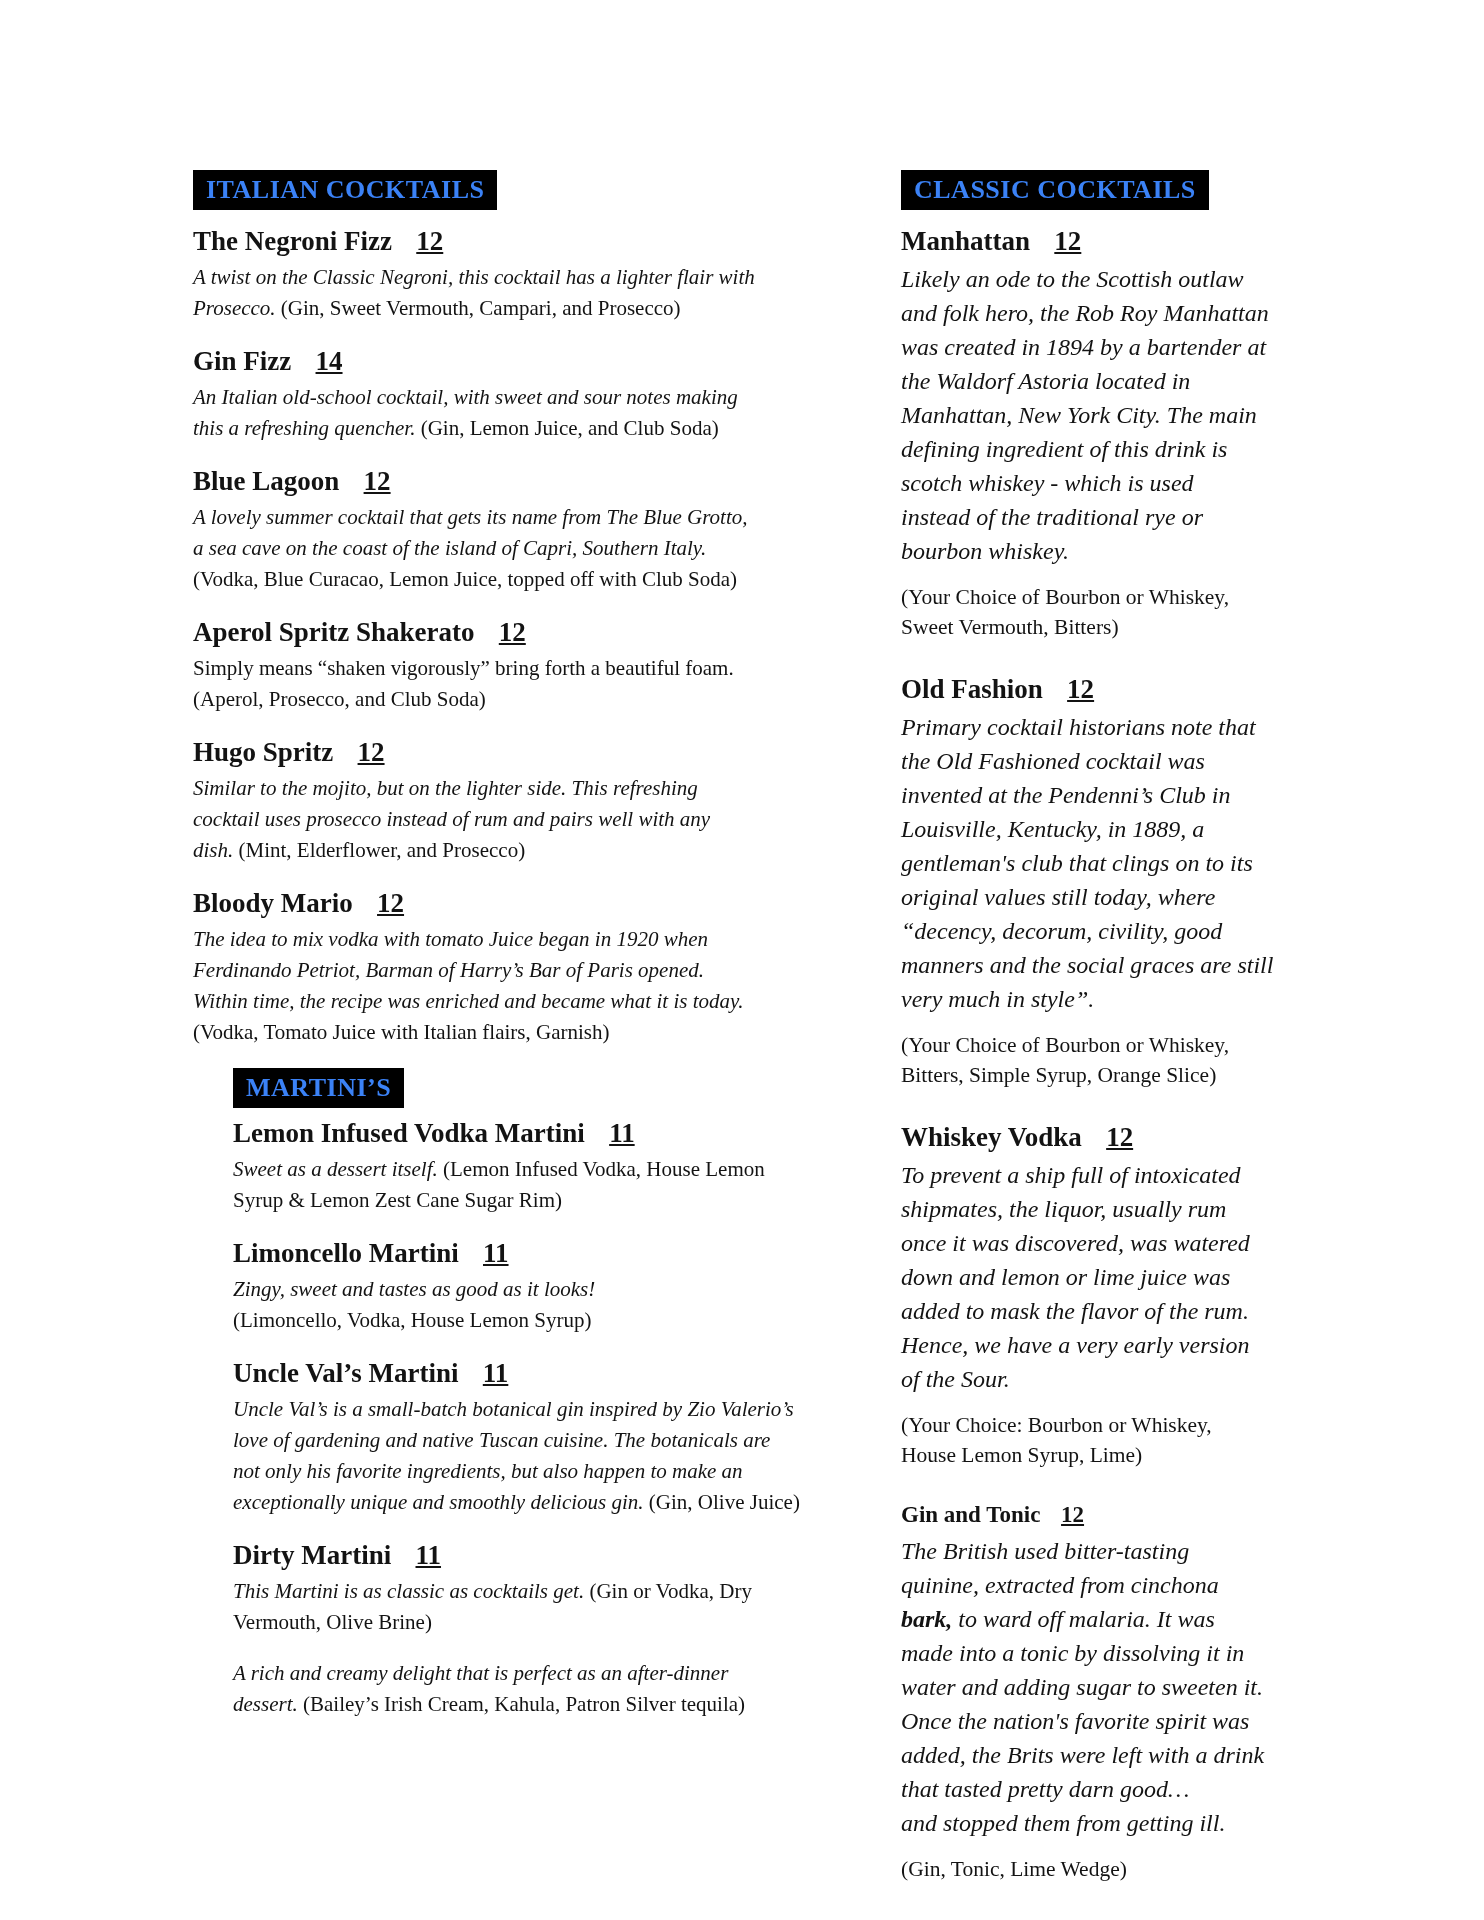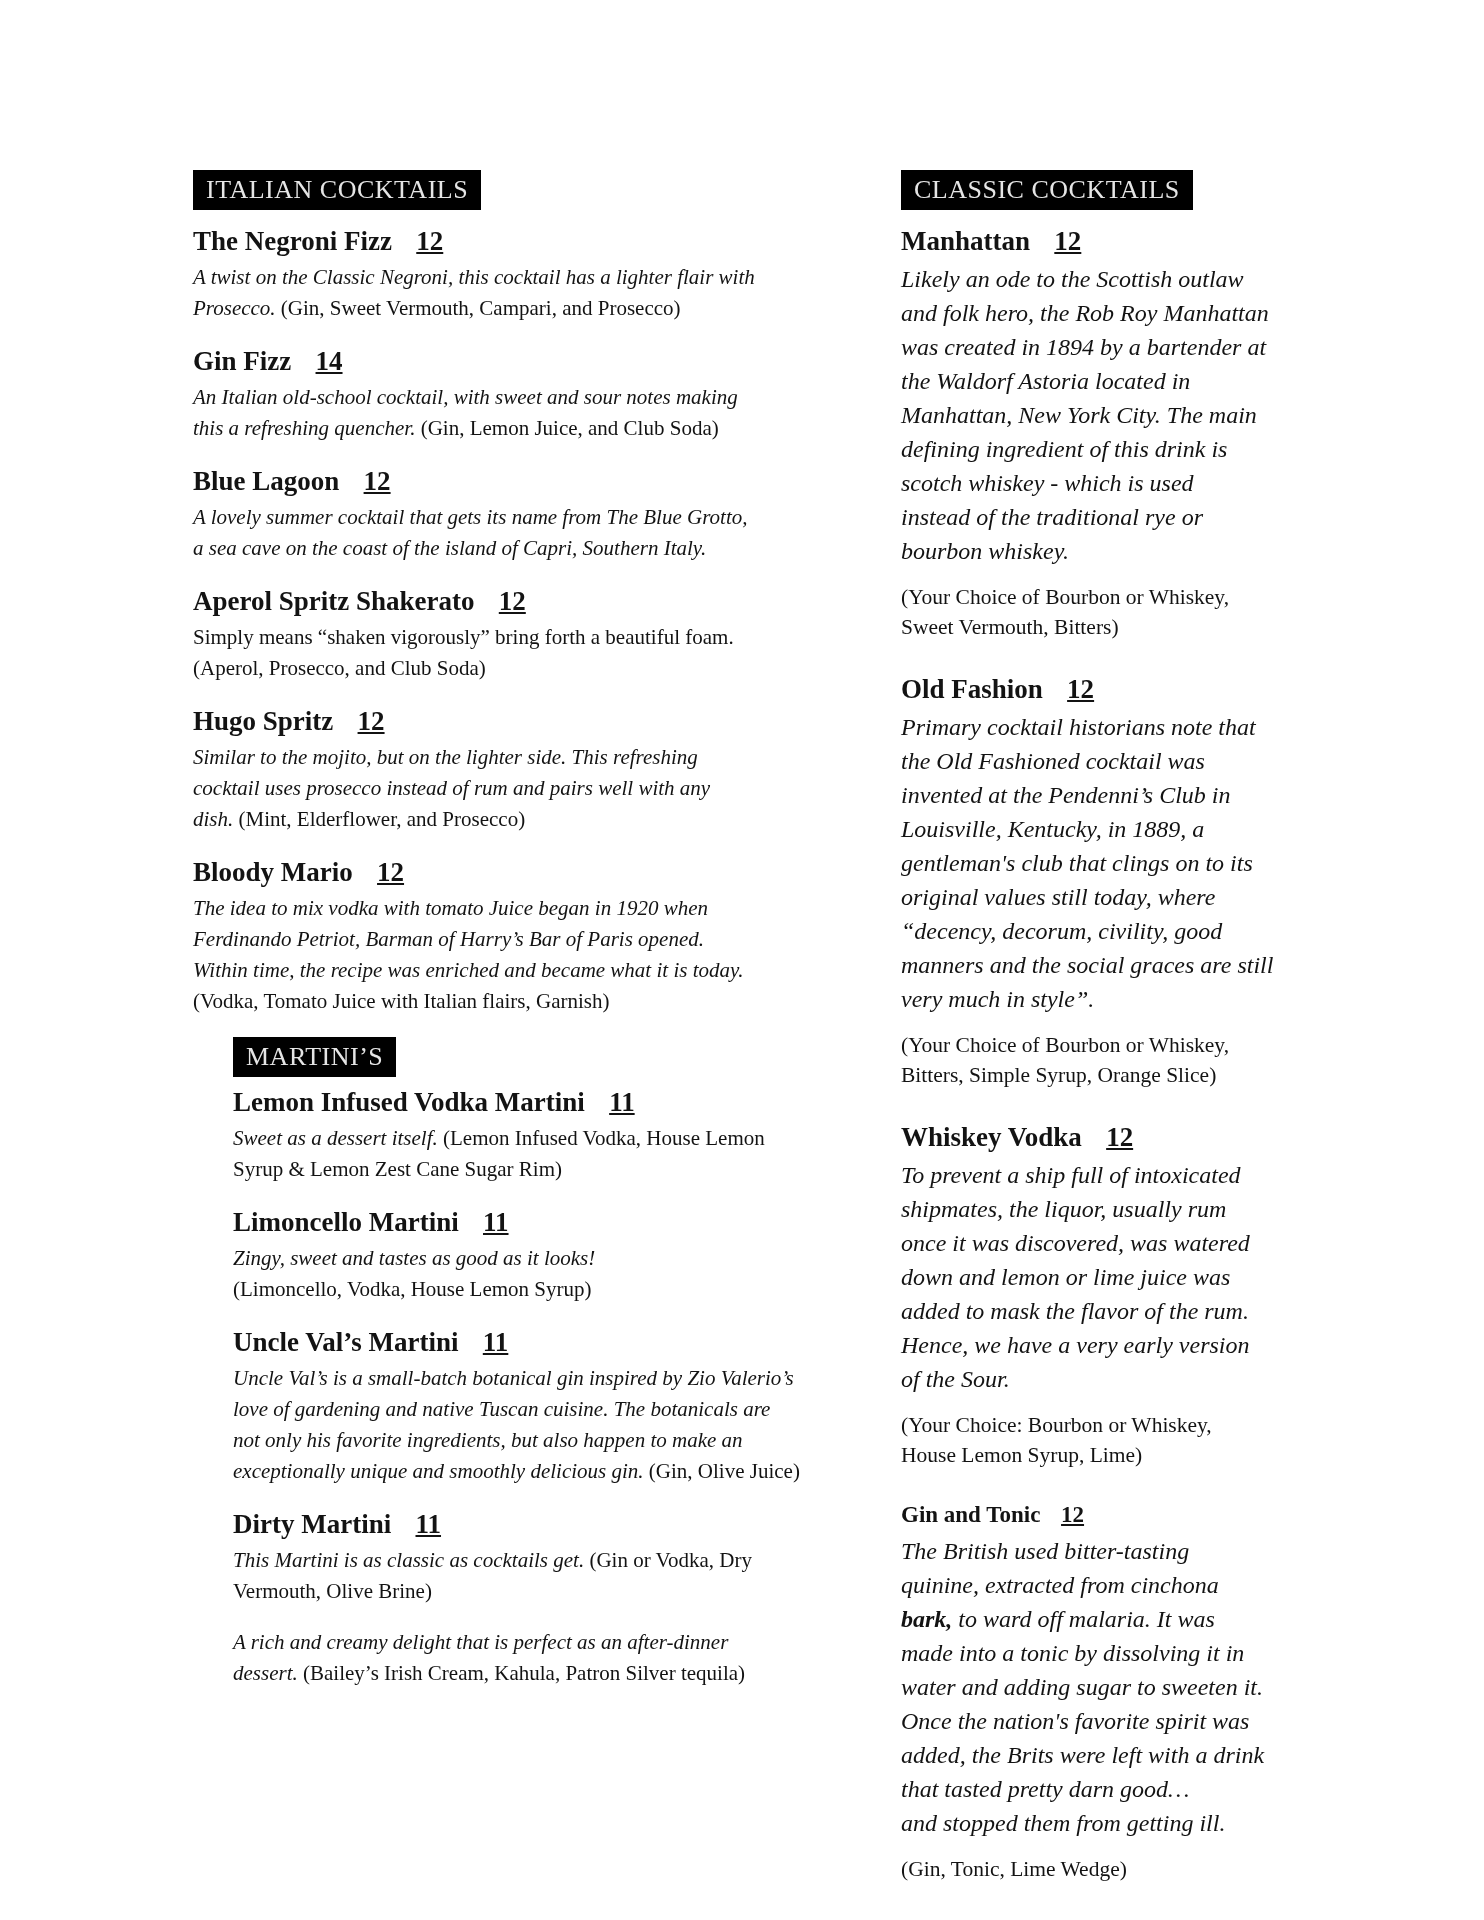--- a/index.html
+++ b/index.html
@@ -14,22 +14,22 @@
   }
   .col { position:absolute; top:170px; }
   .col-left  { left:193px; width:668px; }
   .col-right { left:901px; width:402px; }
 
   .section + .section { margin-top:24px; }
 
   .section-header {
     display:inline-block;
     background:#000000;
-    color:#e5e5e5;
-    font-weight:normal;
+    color:#3b82f6;
+    font-weight:bold;
     font-size:26px;
     line-height:30px;
     padding:5px 13px;
     letter-spacing:0.5px;
     margin:0 0 14px 0;
   }
   .col-left .section:nth-child(2) { margin-top:20px;margin-left:40px; }
   .col-left .section:nth-child(2) .section-header { margin-bottom:8px; }
 
   .item { margin-top:20px; }
@@ -71,21 +71,21 @@
           <h3 class="item-heading"><span>The Negroni Fizz</span><span class="price">12</span></h3>
           <p class="desc it"><span class="desc-text">A twist on the Classic Negroni, this cocktail has a lighter flair with
 Prosecco.</span><span class="ing">  (Gin, Sweet Vermouth, Campari, and Prosecco)</span></p>
         </article><article class="item">
           <h3 class="item-heading"><span>Gin Fizz</span><span class="price">14</span></h3>
           <p class="desc it"><span class="desc-text">An Italian old-school cocktail, with sweet and sour notes making
 this a refreshing quencher.</span><span class="ing">  (Gin, Lemon Juice, and Club Soda)</span></p>
         </article><article class="item">
           <h3 class="item-heading"><span>Blue Lagoon</span><span class="price">12</span></h3>
           <p class="desc it"><span class="desc-text">A lovely summer cocktail that gets its name from The Blue Grotto,
-a sea cave on the coast of the island of Capri, Southern Italy.</span></p>
+a sea cave on the coast of the island of Capri, Southern Italy.</span><span class="ing block">(Vodka, Blue Curacao, Lemon Juice, topped off with Club Soda)</span></p>
         </article><article class="item">
           <h3 class="item-heading"><span>Aperol Spritz Shakerato</span><span class="price">12</span></h3>
           <p class="desc"><span class="desc-text">Simply means “shaken vigorously” bring forth a beautiful foam.</span><span class="ing block">(Aperol, Prosecco, and Club Soda)</span></p>
         </article><article class="item">
           <h3 class="item-heading"><span>Hugo Spritz</span><span class="price">12</span></h3>
           <p class="desc it"><span class="desc-text">Similar to the mojito, but on the lighter side. This refreshing
 cocktail uses prosecco instead of rum and pairs well with any
 dish.</span><span class="ing"> (Mint, Elderflower, and Prosecco)</span></p>
         </article><article class="item">
           <h3 class="item-heading"><span>Bloody Mario</span><span class="price">12</span></h3>

